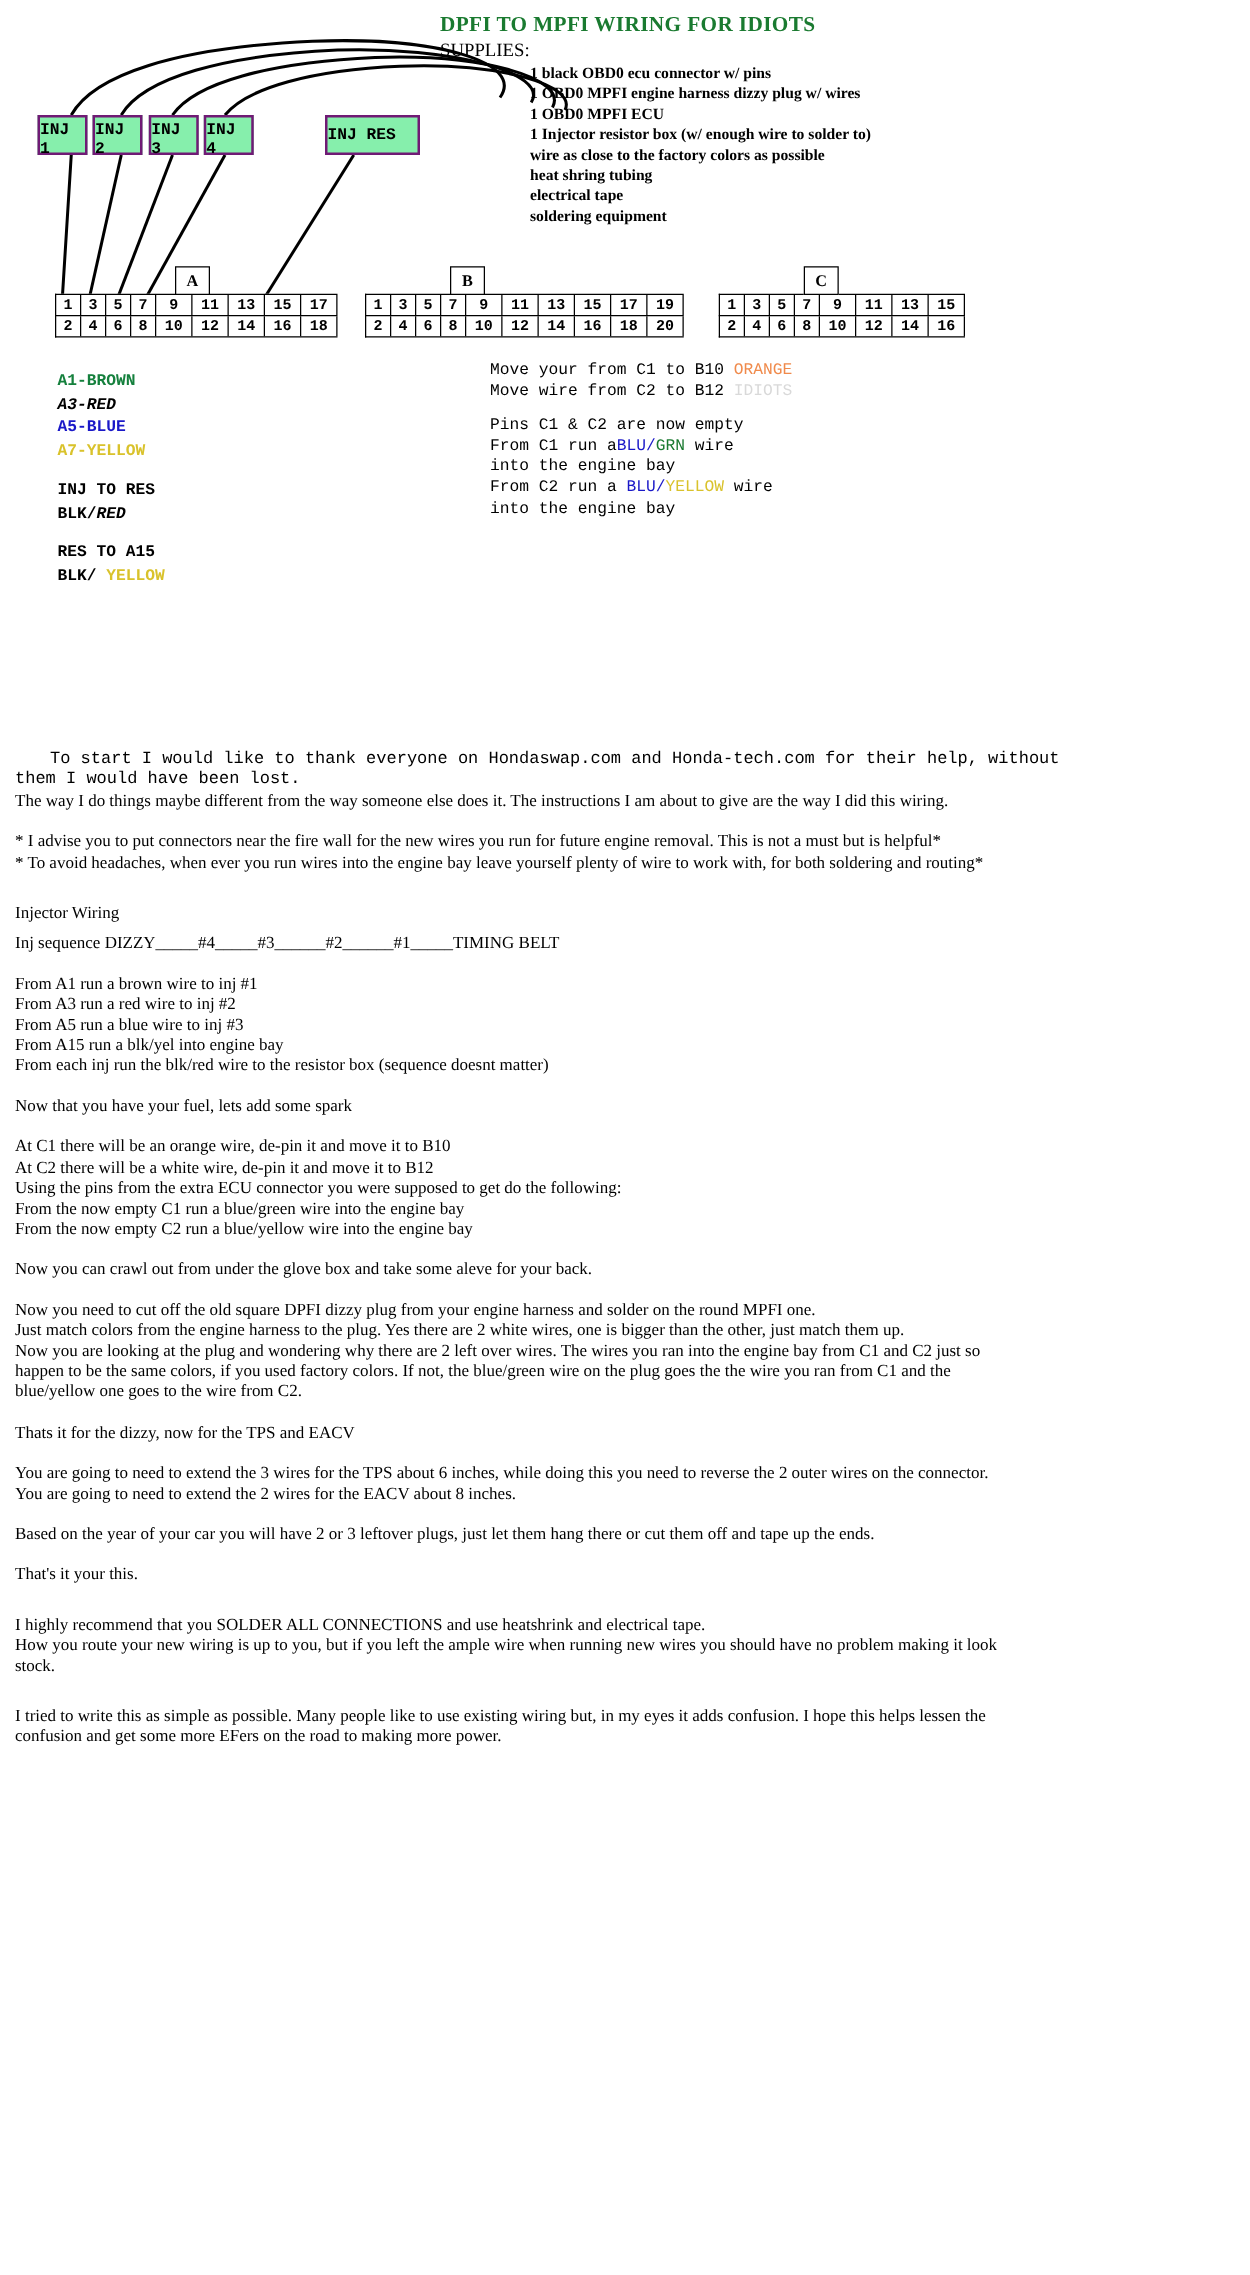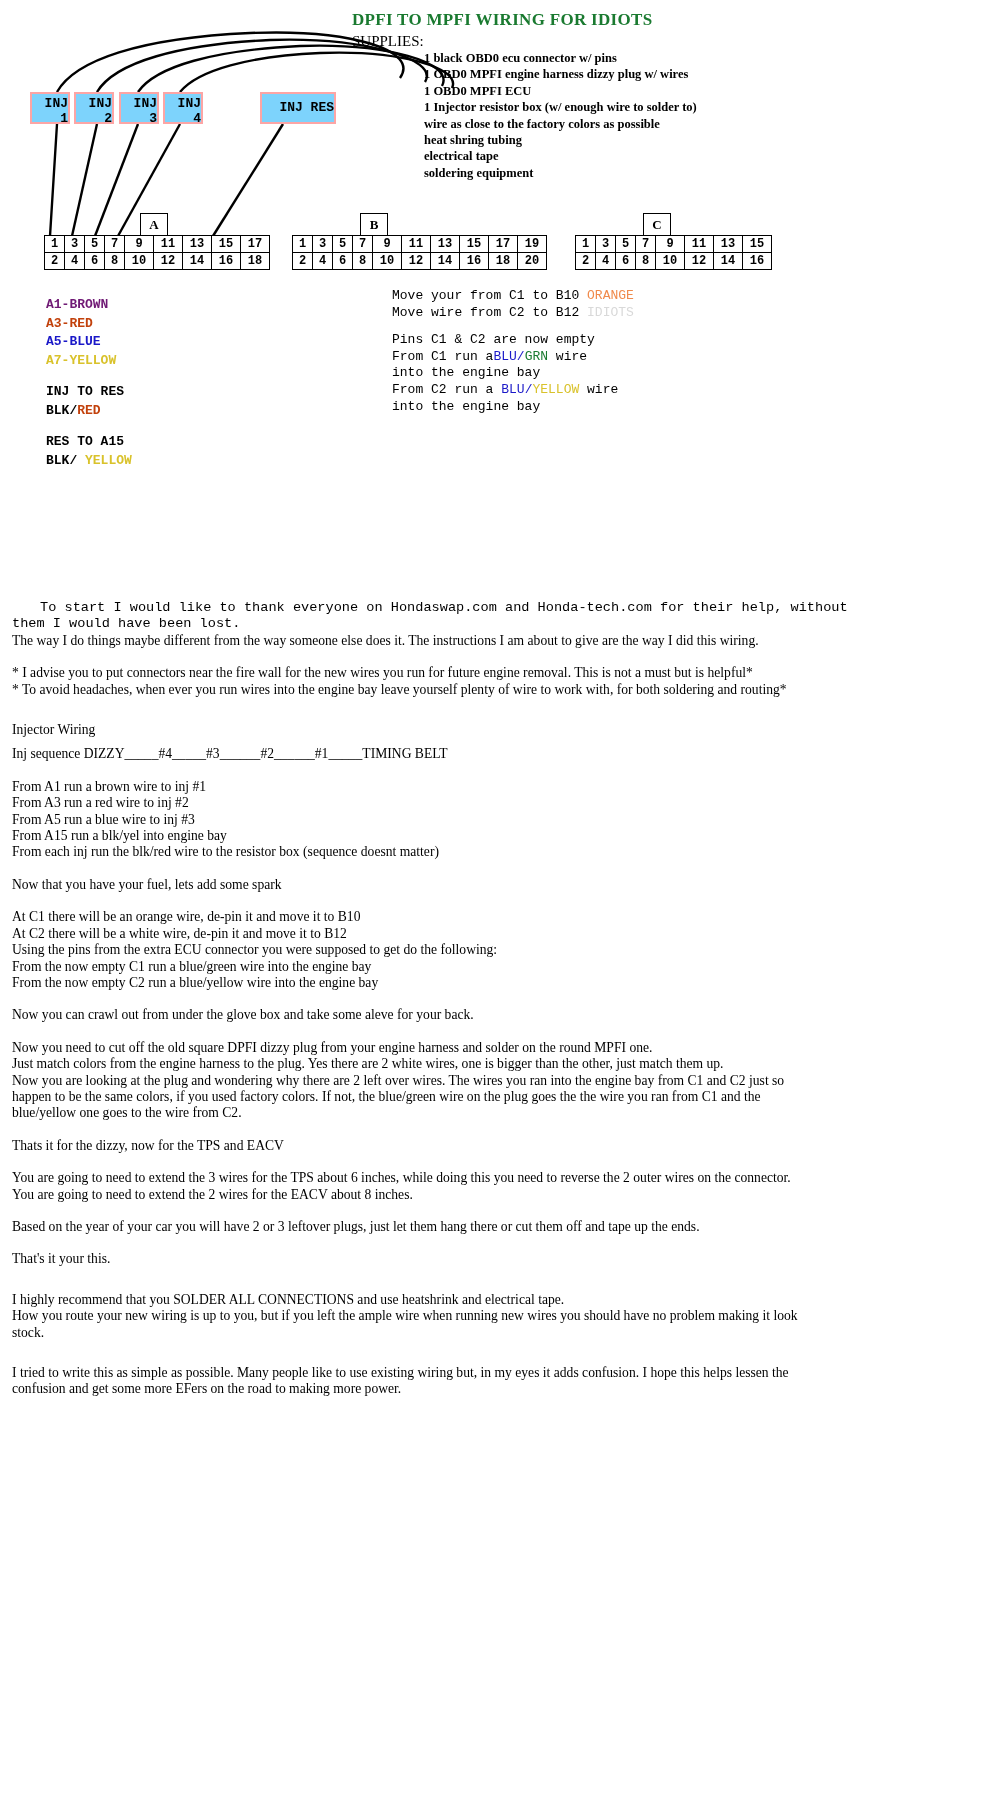--- a/index.html
+++ b/index.html
@@ -32,27 +32,27 @@
   #wires {
     position: absolute;
     left: 0; top: 0;
     width: 1000px;
     height: 290px;
     pointer-events: none;
   }
 
   .inj-box {
     position: absolute;
-    border: 2px solid #fca5a5;
-    background: #7dd3fc;
+    border: 2px solid #701a75;
+    background: #86efac;
     font-family: "Liberation Mono", monospace;
     font-size: 13px;
     font-weight: bold;
     line-height: 15px;
-    text-align: right;
+    text-align: left;
     padding-top: 2px;
     box-sizing: border-box;
     z-index: 3;
   }
   .inj-box .l2 { display: block; }
 
   
   .conn {
     position: absolute;
     z-index: 3;
@@ -142,22 +142,22 @@
     font-family: "Liberation Serif", serif;
     font-size: 13.6px;
     line-height: 16.4px;
   }
   #prose p { margin: 0; }
   #prose .gap { height: 16px; }
   #prose .gap-sm { height: 8px; }
   #prose .indent { text-indent: 28px; font-family: Liberation Mono, monospace; }
 
   
-  .c-brown  { color: #701a75; }
-  .c-red    { color: #c2410c; }
+  .c-brown  { color: #15803d; }
+  .c-red    { color: #000000; font-style: italic; }
   .c-blue   { color: #1a18c8; }
   .c-yellow { color: #d9c22b; }
   .c-green  { color: #1a7a30; }
   .c-orange { color: #f08a4b; }
   .c-white  { color: #d9d9d9; }
   .c-black  { color: #000000; }
 </style>
 </head>
 <body>
 

